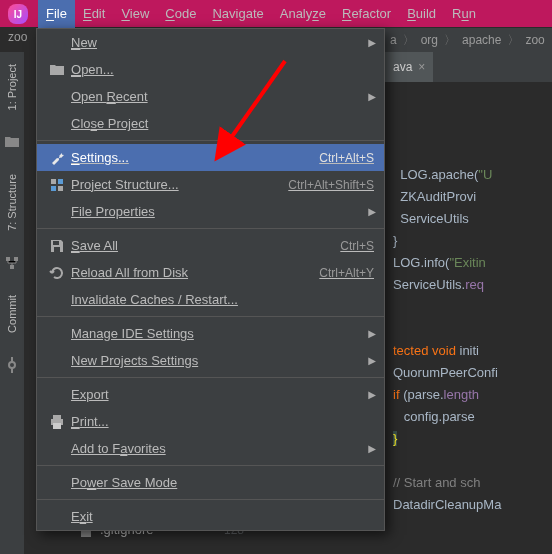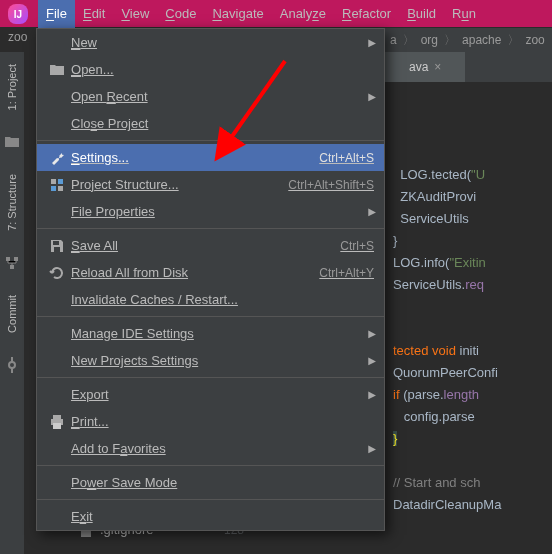--- a/index.html
+++ b/index.html
@@ -13,21 +13,21 @@
 
 .breadcrumb { height: 24px; background: #3c3f41; display: flex; align-items: center; padding-left: 8px; gap: 6px; color: #9b9b9b; font-size: 12px; position: absolute; right: 0; top: 28px; width: 170px; }
 .bc-sep { color: #777; }
 .proj-label { position: absolute; left: 8px; top: 30px; color: #9b9b9b; font-size: 12px; }
 
 .left-rail { position: absolute; left: 0; top: 52px; width: 24px; bottom: 0; background: #3c3f41; display: flex; flex-direction: column; align-items: center; padding-top: 4px; gap: 16px; }
 .rail-tab { writing-mode: vertical-rl; transform: rotate(180deg); font-size: 11px; color: #bbbbbb; padding: 8px 2px; cursor: pointer; white-space: nowrap; }
 .rail-icon { width: 16px; height: 16px; display: flex; align-items: center; justify-content: center; }
 
 .editor-tabs { position: absolute; top: 52px; left: 385px; right: 0; height: 30px; background: #3c3f41; display: flex; align-items: center; }
-.editor-tab { height: 30px; display: flex; align-items: center; padding: 0 24px; gap: 6px; background: #515658; color: #ccc; font-size: 12px; }
+.editor-tab { height: 30px; display: flex; align-items: center; padding: 0 8px; gap: 6px; background: #515658; color: #ccc; font-size: 12px; }
 .tab-close { color: #999; cursor: pointer; }
 
 .editor { position: absolute; top: 82px; left: 385px; right: 0; bottom: 0; background: #2b2b2b; font-family: "Consolas", "Monaco", monospace; font-size: 13px; line-height: 22px; padding: 60px 0 0 8px; white-space: pre; overflow: hidden; }
 .gutter-frag { position: absolute; left: 204px; top: 500px; width: 40px; color: #606366; font-family: "Consolas", monospace; font-size: 12px; line-height: 20px; text-align: right; }
 .tree-frag { position: absolute; left: 78px; top: 500px; color: #bbbbbb; font-size: 13px; line-height: 20px; }
 .tree-frag .row { display: flex; align-items: center; gap: 6px; }
 
 .dropdown { position: absolute; left: 36px; top: 28px; width: 349px; background: #3c3f41; border: 1px solid #555; box-shadow: 4px 4px 12px rgba(0,0,0,0.6); z-index: 100; text-decoration: underline; }
 .dd-item { display: flex; align-items: center; height: 27px; padding: 0 10px; cursor: pointer; position: relative; }
 .dd-item.highlight { background: #4b6eaf; color: #fff; }
@@ -122,21 +122,21 @@
 </div>
 
 <div class="editor-tabs">
   <div class="editor-tab">
     <span>ava</span>
     <span class="tab-close">×</span>
   </div>
 </div>
 
 <div class="editor">
-<span class="tk-id">  </span><span class="tk-id">LOG</span><span class="tk-id">.tected(</span><span class="tk-str">"U</span>
+<span class="tk-id">  </span><span class="tk-id">LOG</span><span class="tk-id">.apache(</span><span class="tk-str">"U</span>
 <span class="tk-id">  </span><span class="tk-id">ZKAuditProvi</span>
 <span class="tk-id">  </span><span class="tk-id">ServiceUtils</span>
 <span class="tk-id">}</span>
 <span class="tk-id">LOG</span><span class="tk-id">.info(</span><span class="tk-str">"Exitin</span>
 <span class="tk-id">ServiceUtils.</span><span class="tk-field">req</span>
 
 
 <span class="tk-kw">tected </span><span class="tk-kw">void </span><span class="tk-id">initi</span>
 <span class="tk-id">QuorumPeerConfi</span>
 <span class="tk-kw">if </span><span class="tk-id">(parse.</span><span class="tk-field">length</span>

